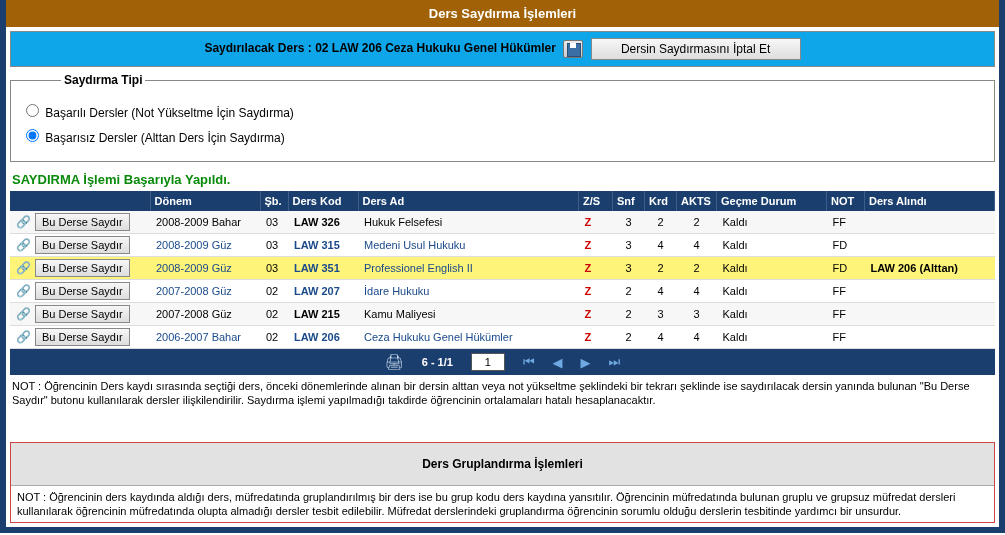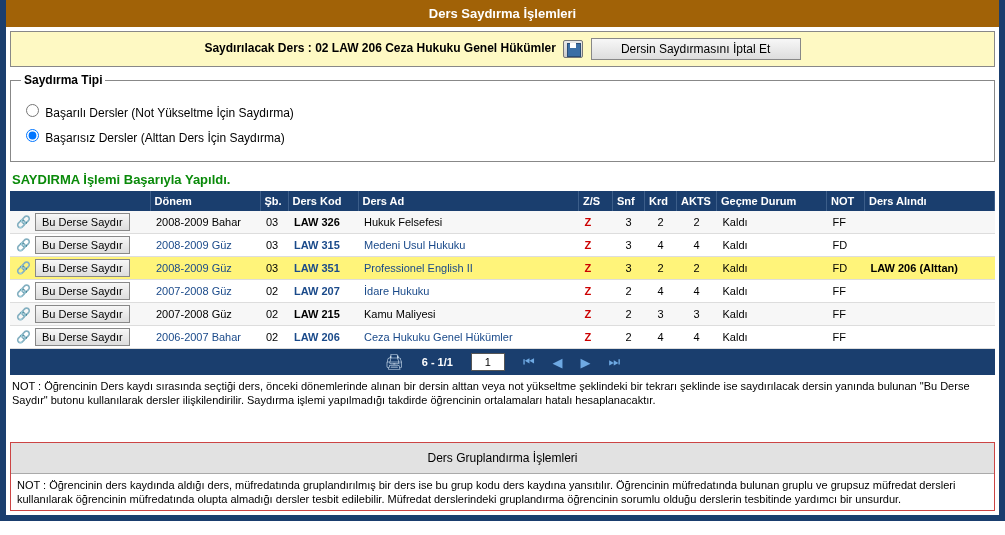--- a/index.html
+++ b/index.html
@@ -9,21 +9,21 @@
     font-size: 11px;
     background: #fff;
     width: 1005px;
   }
   .outer { border: 6px solid #1a3e6e; border-top: none; padding: 0; }
   .header-bar {
     background: #a16207; color: #fff; text-align: center;
     font-weight: bold; padding: 6px 0; font-size: 13px;
   }
   .top-action {
-    background: #fef9c3; border: 1px solid #888; margin: 4px;
+    background: #0ea5e9; border: 1px solid #888; margin: 4px;
     padding: 6px; text-align: center; font-size: 12px;
   }
   .top-action b { font-weight: bold; }
   .save-icon {
     display: inline-block; width: 20px; height: 18px;
     background: linear-gradient(#e8e8e8,#ccc); border:1px solid #777;
     vertical-align: middle; margin: 0 4px; position: relative;
     border-radius: 2px;
   }
   .save-icon::before {
@@ -36,21 +36,21 @@
   }
   .btn {
     display:inline-block; background:linear-gradient(#f7f7f7,#ddd);
     border:1px solid #888; padding:3px 14px; font-size:12px;
     vertical-align: middle; cursor:pointer;
   }
   .wide-btn { min-width: 210px; }
   fieldset.saytip {
     margin: 6px 4px; border:1px solid #888; padding:8px 10px 10px;
   }
-  fieldset.saytip legend { font-weight: bold; font-size:12px; padding:0 3px;}
+  fieldset.saytip legend { font-weight: bold; font-size:12px; padding:0 3px;margin-left:40px;}
   .radio-row { margin: 6px 0; font-size:12px;}
   .success-msg { color: #0a8a0a; font-weight:bold; padding:4px 6px; font-size:13px;}
   table.grid { width: calc(100% - 8px); margin: 0 4px; border-collapse: collapse; }
   table.grid th {
     background:#1a3e6e; color:#fff; font-size:11px; text-align:left;
     padding:4px 4px; border-right:1px solid #3c5e8a;
   }
   table.grid td { padding:4px 6px; border-bottom:1px solid #ddd; font-size:11px;}
   table.grid tr.row-even { background:#f7f7f7;}
   table.grid tr.row-odd { background:#fff;}
@@ -71,22 +71,22 @@
     width:34px; height:18px; text-align:center; font-size:11px;
     border:1px solid #555;
   }
   .nav-ico { color:#6ea9e3; cursor:pointer; font-size:13px;}
   .print-ico { color:#cde; font-size:15px; cursor:pointer; }
   .pagespan { font-weight:bold;}
   .note { font-size:11px; padding:4px 6px; line-height:1.3;}
   .spacer { height:26px;}
   .group-box { border:1px solid #c44; margin:4px; }
   .group-header {
-    background:#e2e2e2; text-align:center; font-weight:normal;
-    padding:8px; font-size:12px; border-bottom:1px solid #aaa;
+    background:#e2e2e2; text-align:center; font-weight:bold;
+    padding:14px; font-size:12px; border-bottom:1px solid #aaa;
   }
   .group-row {
     background:#eee; text-align:center; padding:6px; border-bottom:1px solid #aaa;
   }
   .group-row label { font-weight:bold; font-size:12px;}
   .group-row select {
     width:160px; height:20px; font-size:11px; vertical-align:middle;
   }
 </style>
 </head>

